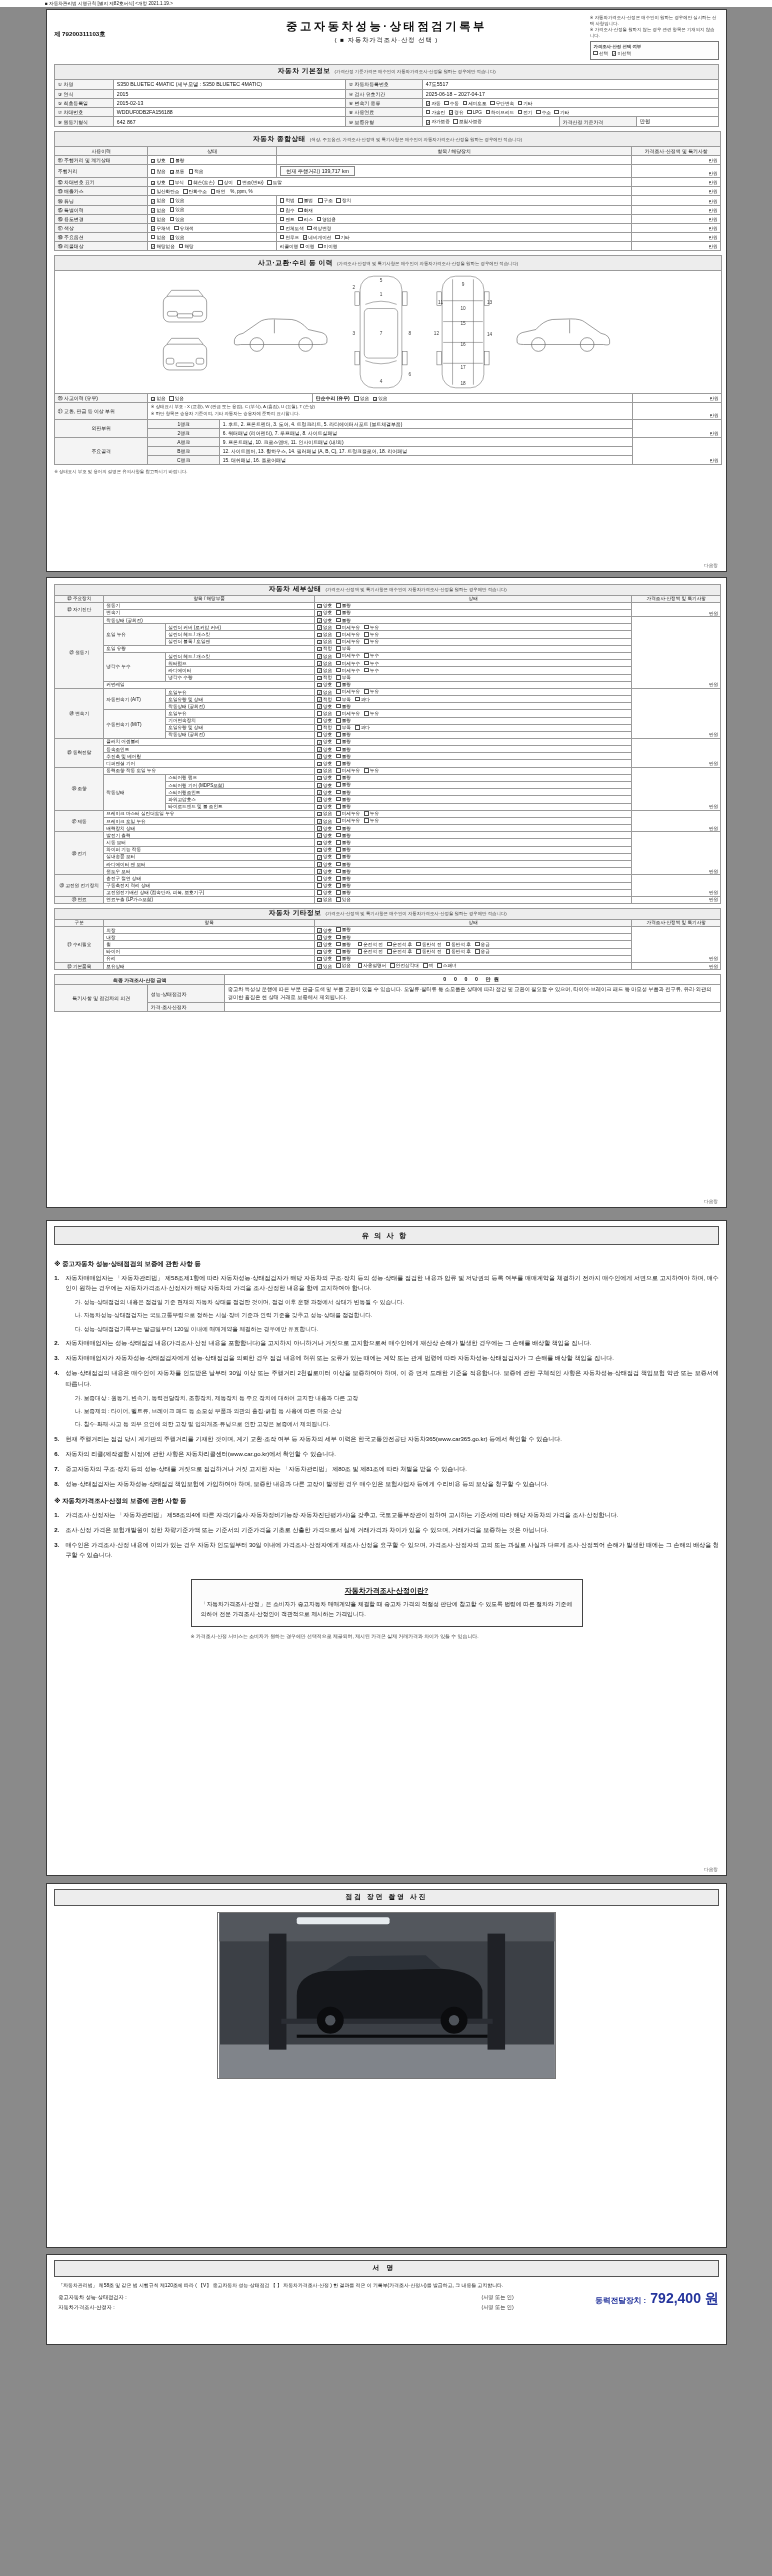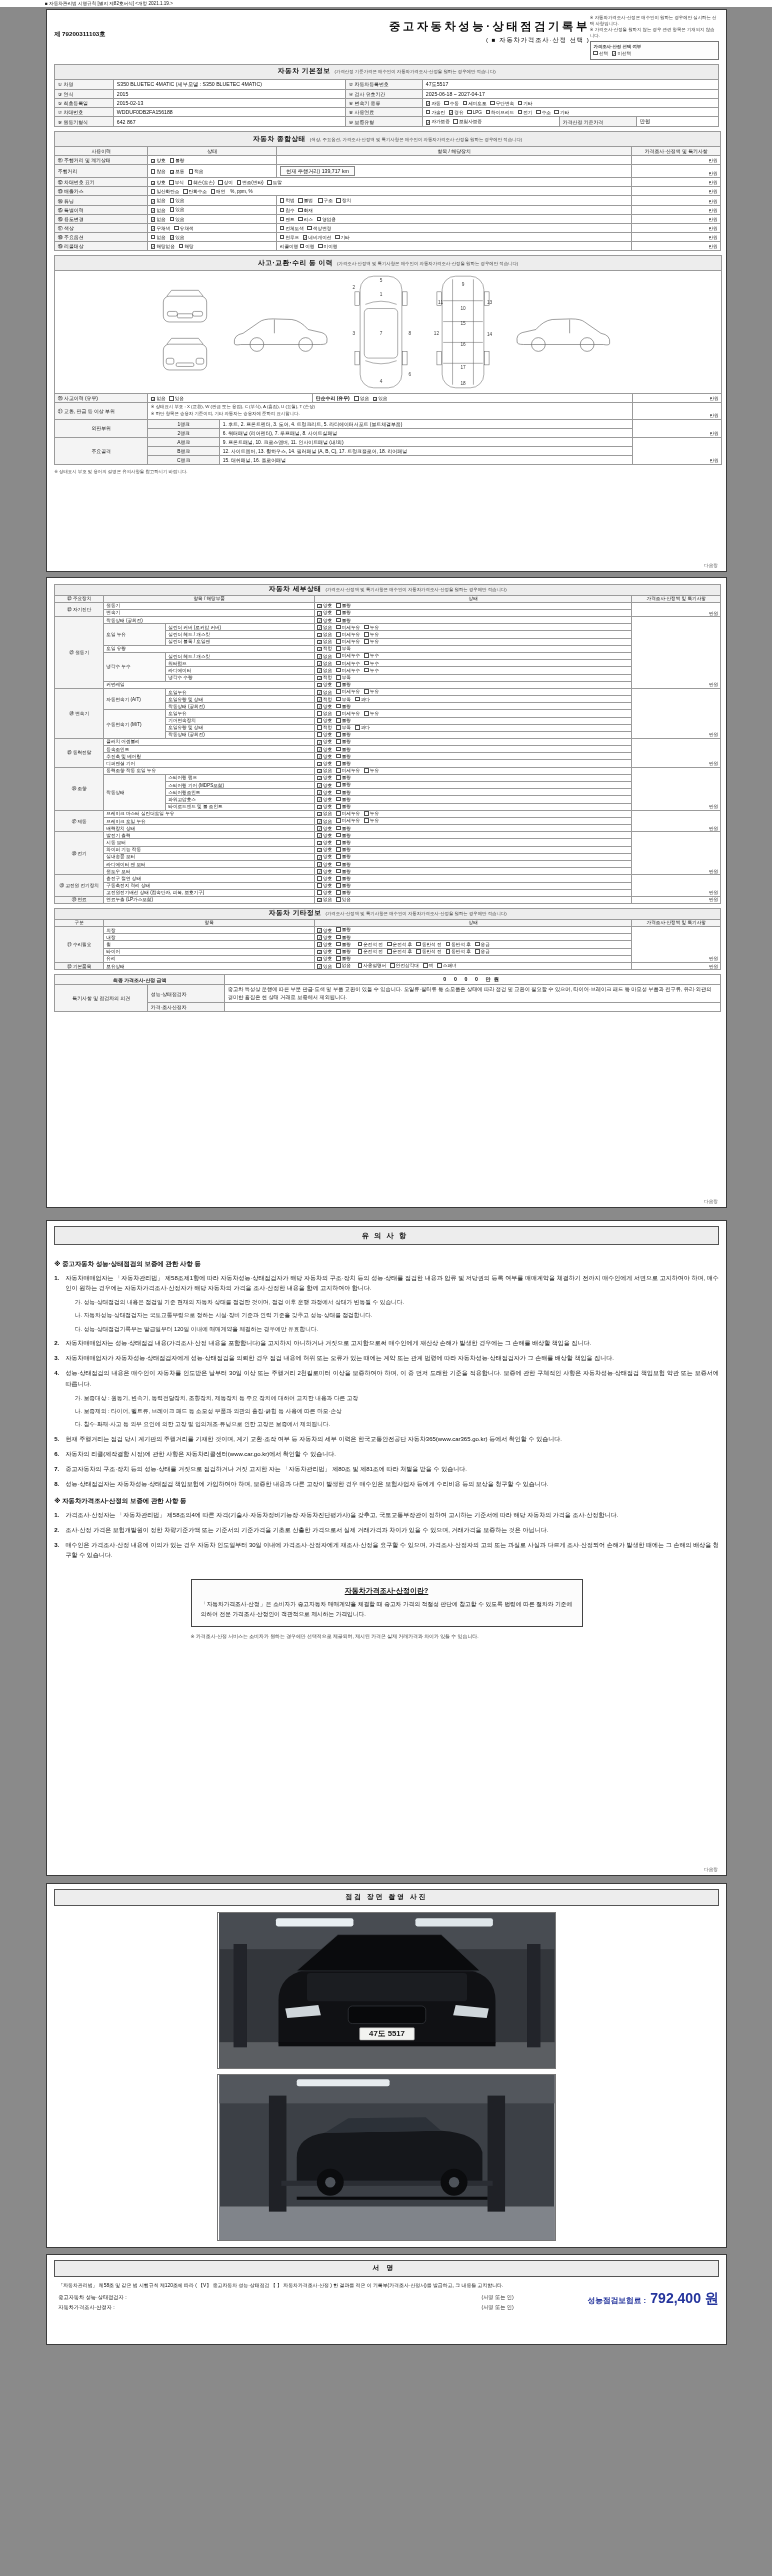--- a/index.html
+++ b/index.html
@@ -8,21 +8,21 @@
 .topstrip{height:7.2px;background:#fff;font-size:4.6px;line-height:7.2px;padding-left:45px;color:#222}
 .page{width:681px;margin:0 auto;background:#fff;border:0.5px solid #3c3c3c;padding:5.2px 7.2px;position:relative;overflow:hidden}
 .p1{height:563px;margin-top:2.1px}
 .p2{height:631px;margin-top:5.2px}
 .p3{height:656px;margin-top:11.3px;display:flex;flex-direction:column}
 .p4{height:365px;margin-top:7.2px}
 .p5{height:91px;margin-top:6.2px}
 
 .form-header{display:flex;align-items:flex-start;margin-bottom:4.1px}
 .doc-no{width:129px;font-size:6.2px;font-weight:bold;padding-top:14.4px}
-.title-wrap{flex:1;text-align:right;padding-top:3.1px}
+.title-wrap{flex:1;text-align:center;padding-top:3.1px}
 .title-wrap h1{font-size:11.3px;letter-spacing:2.6px;font-weight:bold}
 .subtitle{font-size:6.2px;margin-top:2.1px;letter-spacing:1px}
 .header-right{width:129px;font-size:4.4px;color:#333;line-height:1.35}
 .hr-box{border:0.5px solid #777;padding:1.5px 2.6px;margin-top:2.1px;background:#fdfdfd}
 .hr-box .hb-lbl{font-weight:bold;display:block;margin-bottom:1px}
 
 table.ftable{width:100%;border-collapse:collapse;table-layout:fixed;margin-bottom:4.1px}
 .ftable td{border:0.5px solid #9b9b9b;font-size:5.2px;padding:1px 2.6px;vertical-align:middle;word-break:keep-all;overflow:hidden}
 td.sect{background:#ededed;text-align:center;padding:2.6px}
 td.sect b{font-size:6.7px;letter-spacing:0.5px}
@@ -708,40 +708,20 @@
     <div class="pb-title">자동차가격조사·산정이란?</div>
     <div class="pb-text">「자동차가격조사·산정」은 소비자가 중고자동차 매매계약을 체결할 때 중고차 가격의 적절성 판단에 참고할 수 있도록 법령에 따른 절차와 기준에 의하여 전문 가격조사·산정인이 객관적으로 제시하는 가격입니다.</div>
   </div>
   <div class="pb-note">※ 가격조사·산정 서비스는 소비자가 원하는 경우에만 선택적으로 제공되며, 제시된 가격은 실제 거래가격과 차이가 있을 수 있습니다.</div>
   <div class="next-tag">다음장</div>
 </div>
 
 <div class="page p4">
   <div class="photos-title-box">점검 장면 촬영 사진</div>
 
-  <div class="photo-frame">
-    <svg width="338" height="155" viewBox="0 0 650 300">
-      <rect width="650" height="300" fill="#33363b"></rect>
-      <rect width="650" height="70" fill="#484c52"></rect>
-      <rect x="110" y="10" width="150" height="16" rx="4" fill="#e8eef2"></rect>
-      <rect x="380" y="10" width="150" height="16" rx="4" fill="#dfe6ea"></rect>
-      <rect y="250" width="650" height="50" fill="#5b5e62"></rect>
-      <rect x="28" y="60" width="26" height="200" fill="#22242a"></rect>
-      <rect x="596" y="60" width="26" height="200" fill="#22242a"></rect>
-      <path d="M115 252 L115 170 Q115 120 170 110 L480 110 Q535 120 535 170 L535 252 Z" fill="#101114"></path>
-      <path d="M150 112 L230 42 L430 42 L505 112 Z" fill="#0a0b0d" stroke="#3c4046"></path>
-      <rect x="170" y="116" width="310" height="55" rx="6" fill="#1b1d21"></rect>
-      <path d="M128 185 L192 178 L197 198 L132 203 Z" fill="#cfd6da"></path>
-      <path d="M522 185 L458 178 L453 198 L518 203 Z" fill="#cfd6da"></path>
-      <rect x="250" y="180" width="150" height="34" rx="8" fill="#08090b" stroke="#44484e"></rect>
-      <rect x="272" y="222" width="106" height="24" rx="2" fill="#f2f3f0" stroke="#999"></rect>
-      <text x="325" y="239" text-anchor="middle" font-size="15" font-weight="bold" fill="#1b1b1b">47도 5517</text>
-      <rect x="115" y="250" width="420" height="8" fill="#0c0d0f"></rect>
-    </svg>
-  </div>
 
   <div class="photo-frame">
     <svg width="338" height="165" viewBox="0 0 650 320">
       <rect width="650" height="320" fill="#3c4046"></rect>
       <rect width="650" height="55" fill="#53575d"></rect>
       <rect x="150" y="8" width="180" height="14" rx="4" fill="#e6ebee"></rect>
       <rect y="255" width="650" height="65" fill="#80848a"></rect>
       <rect x="96" y="40" width="34" height="225" fill="#1f2126"></rect>
       <rect x="520" y="40" width="34" height="225" fill="#1f2126"></rect>
       <rect x="120" y="205" width="410" height="10" fill="#2a2d33"></rect>
@@ -764,18 +744,18 @@
       <div class="sig-line">
         <span>중고자동차 성능·상태점검자 :</span>
         <span class="seal">(서명 또는 인)</span>
       </div>
       <div class="sig-line">
         <span>자동차가격조사·산정자 :</span>
         <span class="seal">(서명 또는 인)</span>
       </div>
     </div>
     <div class="sign-fee">
-      <span>성능점검보험료 :</span>
+      <span>동력전달장치 :</span>
       <span class="fee-val">792,400 원</span>
     </div>
   </div>
 </div>
 
 
 </body></html>

